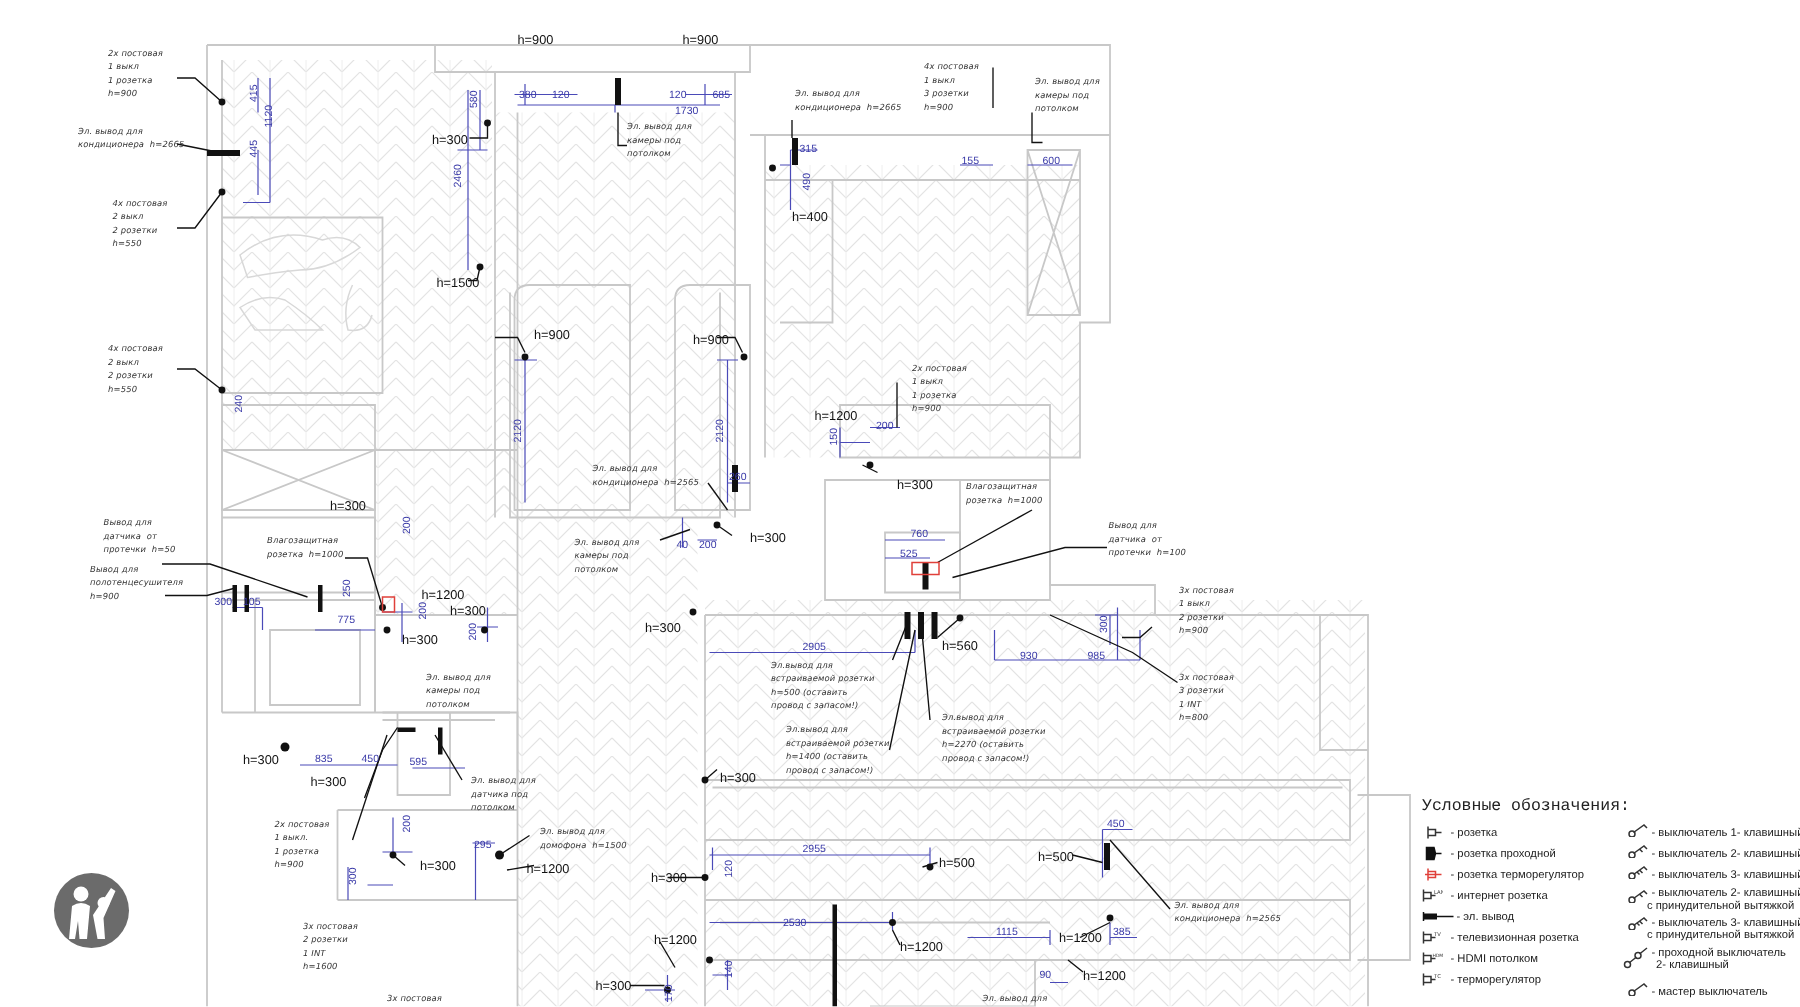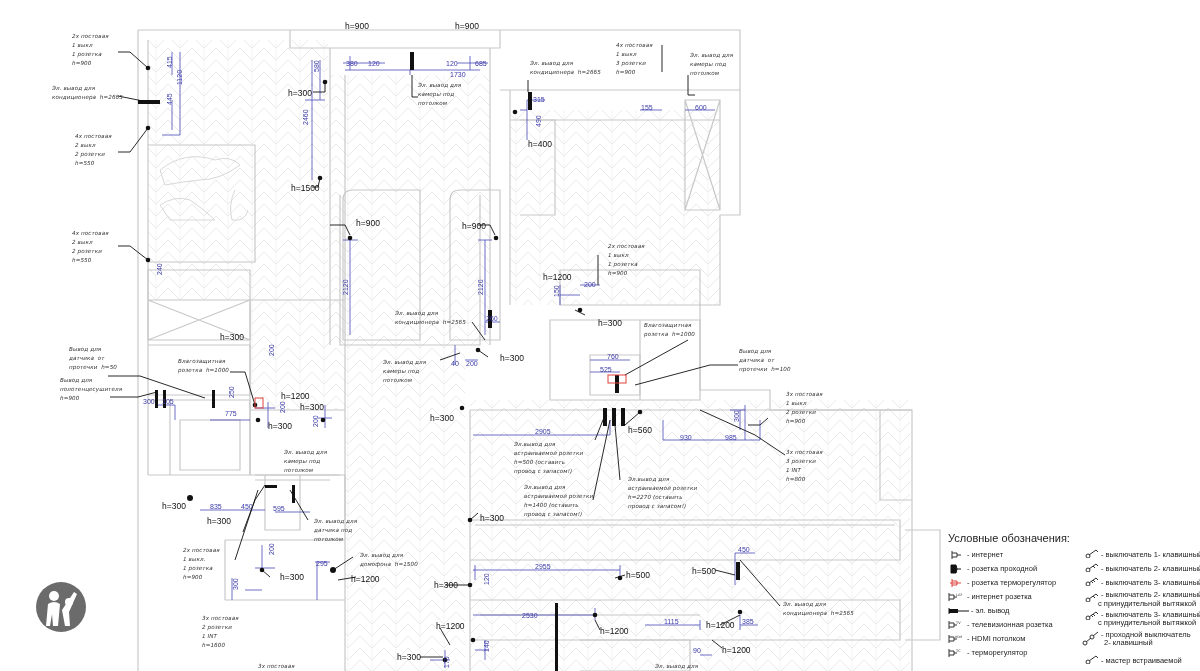--- a/index.html
+++ b/index.html
@@ -3,21 +3,21 @@
 <meta charset="utf-8">
 <style>
   html,body{margin:0;padding:0;background:#fff;}
   body{width:1200px;height:671px;position:relative;overflow:hidden;font-family:"DejaVu Sans",sans-serif;}
   #plan{position:absolute;left:0;top:0;width:1200px;height:671px;}
   .note{position:absolute;font-family:"DejaVu Sans",sans-serif;font-size:5.6px;line-height:9px;color:#333;white-space:pre;font-style:italic;letter-spacing:0.1px;}
   .h{position:absolute;font-family:"Liberation Sans",sans-serif;font-size:8.5px;color:#111;white-space:nowrap;}
   .dim{position:absolute;font-family:"Liberation Sans",sans-serif;font-size:7px;color:#3a3aa8;white-space:nowrap;}
   .dimv{position:absolute;font-family:"Liberation Sans",sans-serif;font-size:7px;color:#3a3aa8;white-space:nowrap;transform:rotate(-90deg);transform-origin:left top;}
   #legend{position:absolute;left:945px;top:530px;width:260px;height:141px;}
-  #legend .title{position:absolute;left:3px;top:2px;font-family:Liberation Sans, sans-serif;font-size:11px;color:#222;}
+  #legend .title{position:absolute;left:3px;top:2px;font-family:Liberation Mono, monospace;font-size:11px;color:#222;}
   .lg-item{position:absolute;font-family:"Liberation Sans",sans-serif;font-size:7.5px;color:#222;white-space:nowrap;line-height:8px;}
   .lg-icon{position:absolute;width:14px;height:10px;}
   #watermark{position:absolute;left:34px;top:582px;width:230px;height:54px;}
   #watermark .logo-circle{position:absolute;left:2px;top:0;width:50px;height:50px;border-radius:50%;background:#6b6b6b;}
   #watermark .logo-text{position:absolute;left:68px;top:2px;font-family:"Liberation Sans",sans-serif;font-weight:bold;font-size:38px;color:#6b6b6b;letter-spacing:0.5px;}
 </style>
 </head>
 <body>
 
 <svg id="plan" viewBox="0 0 1200 671" xmlns="http://www.w3.org/2000/svg">
@@ -381,21 +381,21 @@
     </svg>
   </div>
 </div>
 
 <div id="legend">
   <div class="title">Условные обозначения:</div>
 
   <svg class="lg-icon" style="left:3px;top:20px;">
       <path d="M4 1 L4 9 M4 3 L9 3 L9 7 L4 7 M9 5 L13 5" stroke="#333" fill="none"></path>
     </svg>
-  <div class="lg-item" style="left:22px;top:21px;">- интернет</div>
+  <div class="lg-item" style="left:22px;top:21px;">- розетка</div>
 
   <svg class="lg-icon" style="left:3px;top:34px;">
       <path d="M3 1 L3 9 L8 9 L9 5 L8 1 Z M9 5 L13 5" fill="#111" stroke="#111"></path>
     </svg>
   <div class="lg-item" style="left:22px;top:35px;">- розетка проходной</div>
 
   <svg class="lg-icon" style="left:3px;top:48px;">
       <path d="M4 1 L4 9 M4 3 L9 3 L9 7 L4 7 M9 5 L13 5 M2 5 L9 5" stroke="#e0403a" fill="none"></path>
     </svg>
   <div class="lg-item" style="left:22px;top:49px;">- розетка терморегулятор</div>
@@ -468,14 +468,14 @@
       <circle cx="10" cy="7" r="2" stroke="#333" fill="none"></circle>
       <path d="M4 12 L9 8 M11 6 L16 2" stroke="#333" fill="none"></path>
     </svg>
   <div class="lg-item" style="left:156px;top:101px;">- проходной выключатель</div>
   <div class="lg-item" style="left:159px;top:109px;">2- клавишный</div>
 
   <svg class="lg-icon" style="left:140px;top:124px;">
       <circle cx="3" cy="8" r="2" stroke="#333" fill="none"></circle>
       <path d="M4 7 L11 2 L13 4" stroke="#333" fill="none"></path>
     </svg>
-  <div class="lg-item" style="left:156px;top:127px;">- мастер встраиваемой</div>
+  <div class="lg-item" style="left:156px;top:127px;">- мастер выключатель</div>
 </div>
 
 </body></html>

